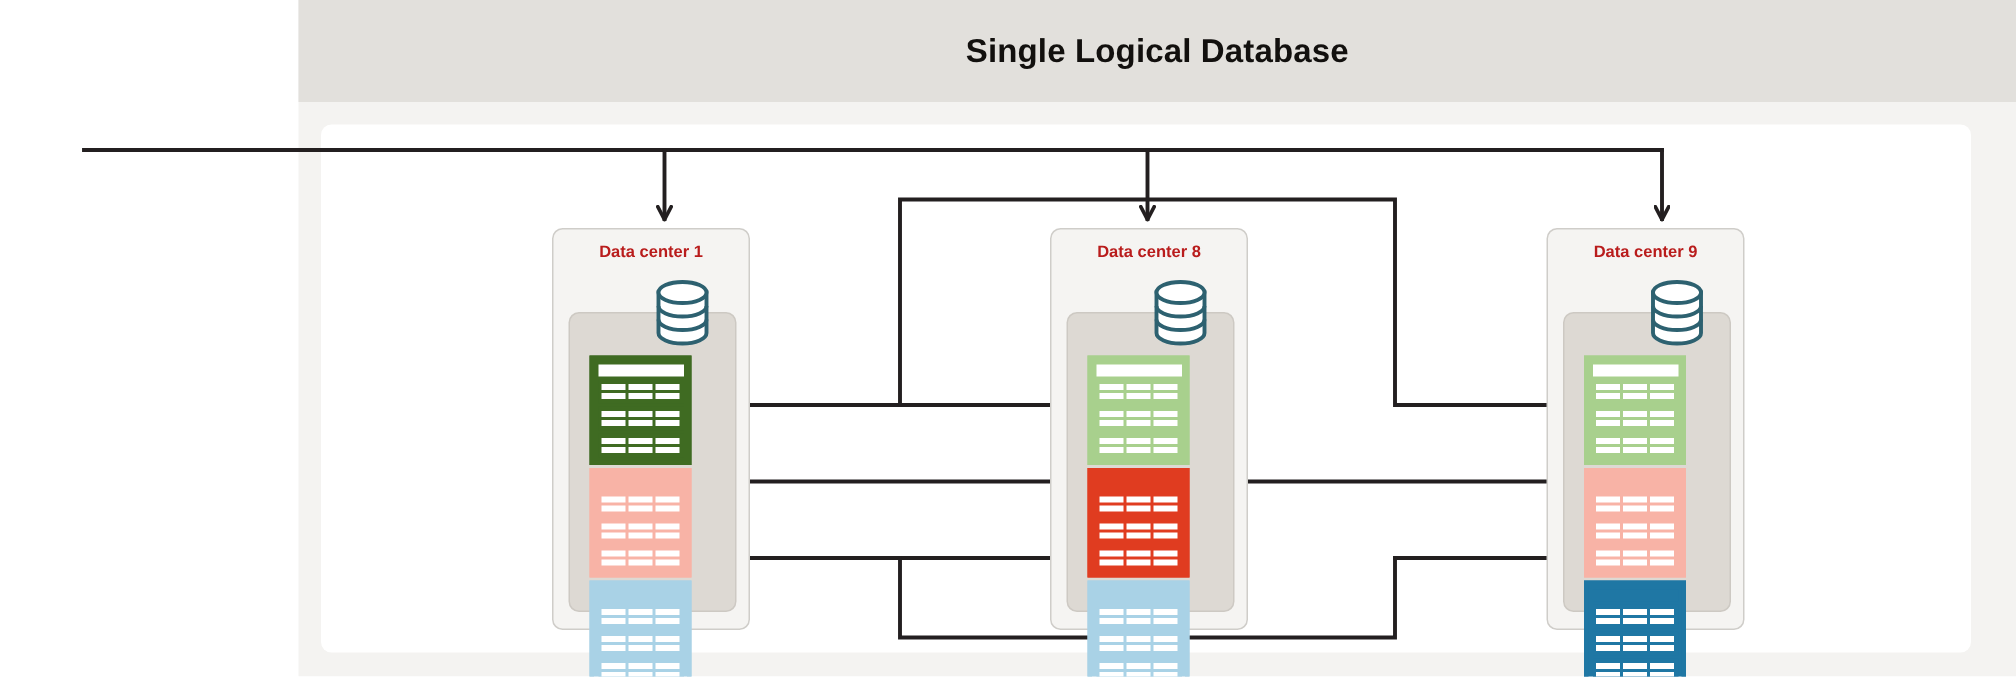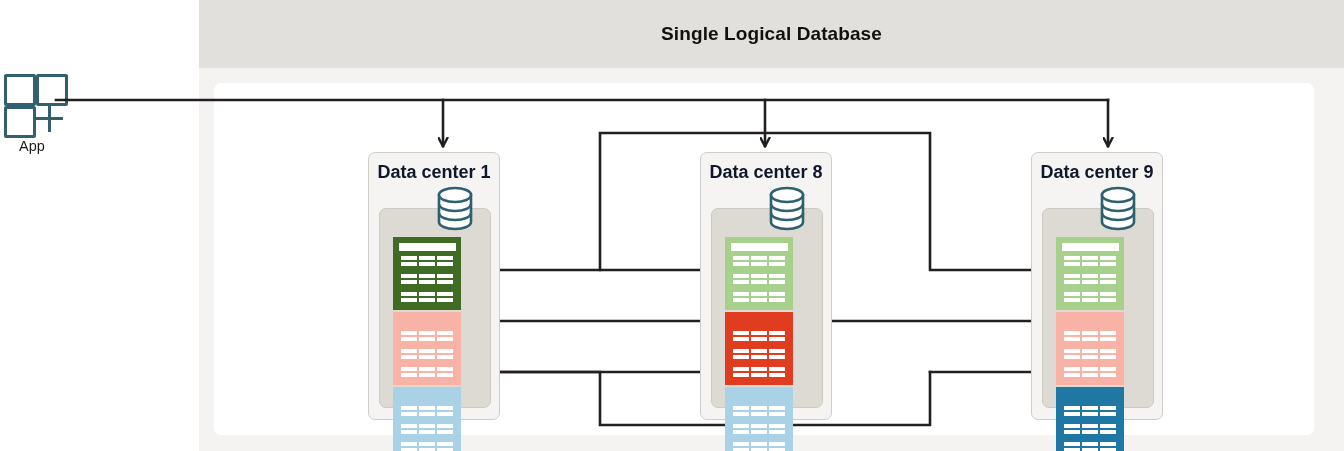--- a/index.html
+++ b/index.html
@@ -17,21 +17,21 @@
     position:absolute;left:199px;top:0;width:1145px;height:451px;
     background:#f4f3f1;
   }
   .band-header{
     position:absolute;left:199px;top:0;width:1145px;height:68px;
     background:#e2e0dc;
   }
   .header-title{
     position:absolute;left:199px;top:0;width:1145px;height:68px;
     display:flex;align-items:center;justify-content:center;
-    font-size:19px;font-weight:bold;color:#12100e;
+    font-size:22px;font-weight:bold;color:#12100e;
     letter-spacing:.1px;
   }
   .inner-panel{
     position:absolute;left:214px;top:83px;width:1100px;height:352px;
     background:#ffffff;border-radius:7px;
   }
 
   
   .app-block{position:absolute;left:2px;top:72px;width:64px;height:86px;}
   .sq{
@@ -51,21 +51,21 @@
   
   .wires{position:absolute;left:0;top:0;width:1344px;height:451px;overflow:visible;}
 
   
   .dc{
     position:absolute;top:152px;width:130px;height:266px;
     background:#f5f4f2;border:1.6px solid #cfcdc9;border-radius:7px;
   }
   .dc-title{
     position:absolute;left:0;top:9px;width:100%;text-align:center;
-    font-size:18px;font-weight:bold;color:#0f172a;
+    font-size:11px;font-weight:bold;color:#b91c1c;
   }
   .dc-inner{
     position:absolute;left:10px;top:55px;width:110px;height:198px;
     background:#ddd9d3;border:1.4px solid #cdc9c3;border-radius:7px;
   }
   .db-cyl{position:absolute;left:62px;top:32px;width:48px;height:47px;}
 
   
   .tstack{position:absolute;left:24px;top:84px;width:68px;}
   .tbl{
@@ -84,30 +84,20 @@
 </head>
 <body>
 
 <div class="stage">
 
   <div class="band-body"></div>
   <div class="band-header"></div>
   <div class="header-title">Single Logical Database</div>
   <div class="inner-panel"></div>
 
-  <div class="app-block">
-    <div>
-      <div class="sq a"></div>
-      <div class="sq b"></div>
-      <div class="sq c"></div>
-      <div class="plus-h"></div>
-      <div class="plus-v"></div>
-    </div>
-    <div class="app-label">App</div>
-  </div>
 
   <svg class="wires" viewBox="0 0 1344 451" width="1344" height="451">
     <defs>
       <marker id="ah" markerWidth="11" markerHeight="11" refX="9.2" refY="5.5" orient="auto" markerUnits="userSpaceOnUse">
         <path d="M1,1 L9.6,5.5 L1,10" fill="none" stroke="#231f20" stroke-width="2.4" stroke-linecap="round" stroke-linejoin="round"></path>
       </marker>
       <marker id="ahl" markerWidth="11" markerHeight="11" refX="1.8" refY="5.5" orient="auto" markerUnits="userSpaceOnUse">
         <path d="M10,1 L1.4,5.5 L10,10" fill="none" stroke="#231f20" stroke-width="2.4" stroke-linecap="round" stroke-linejoin="round"></path>
       </marker>
     </defs>

